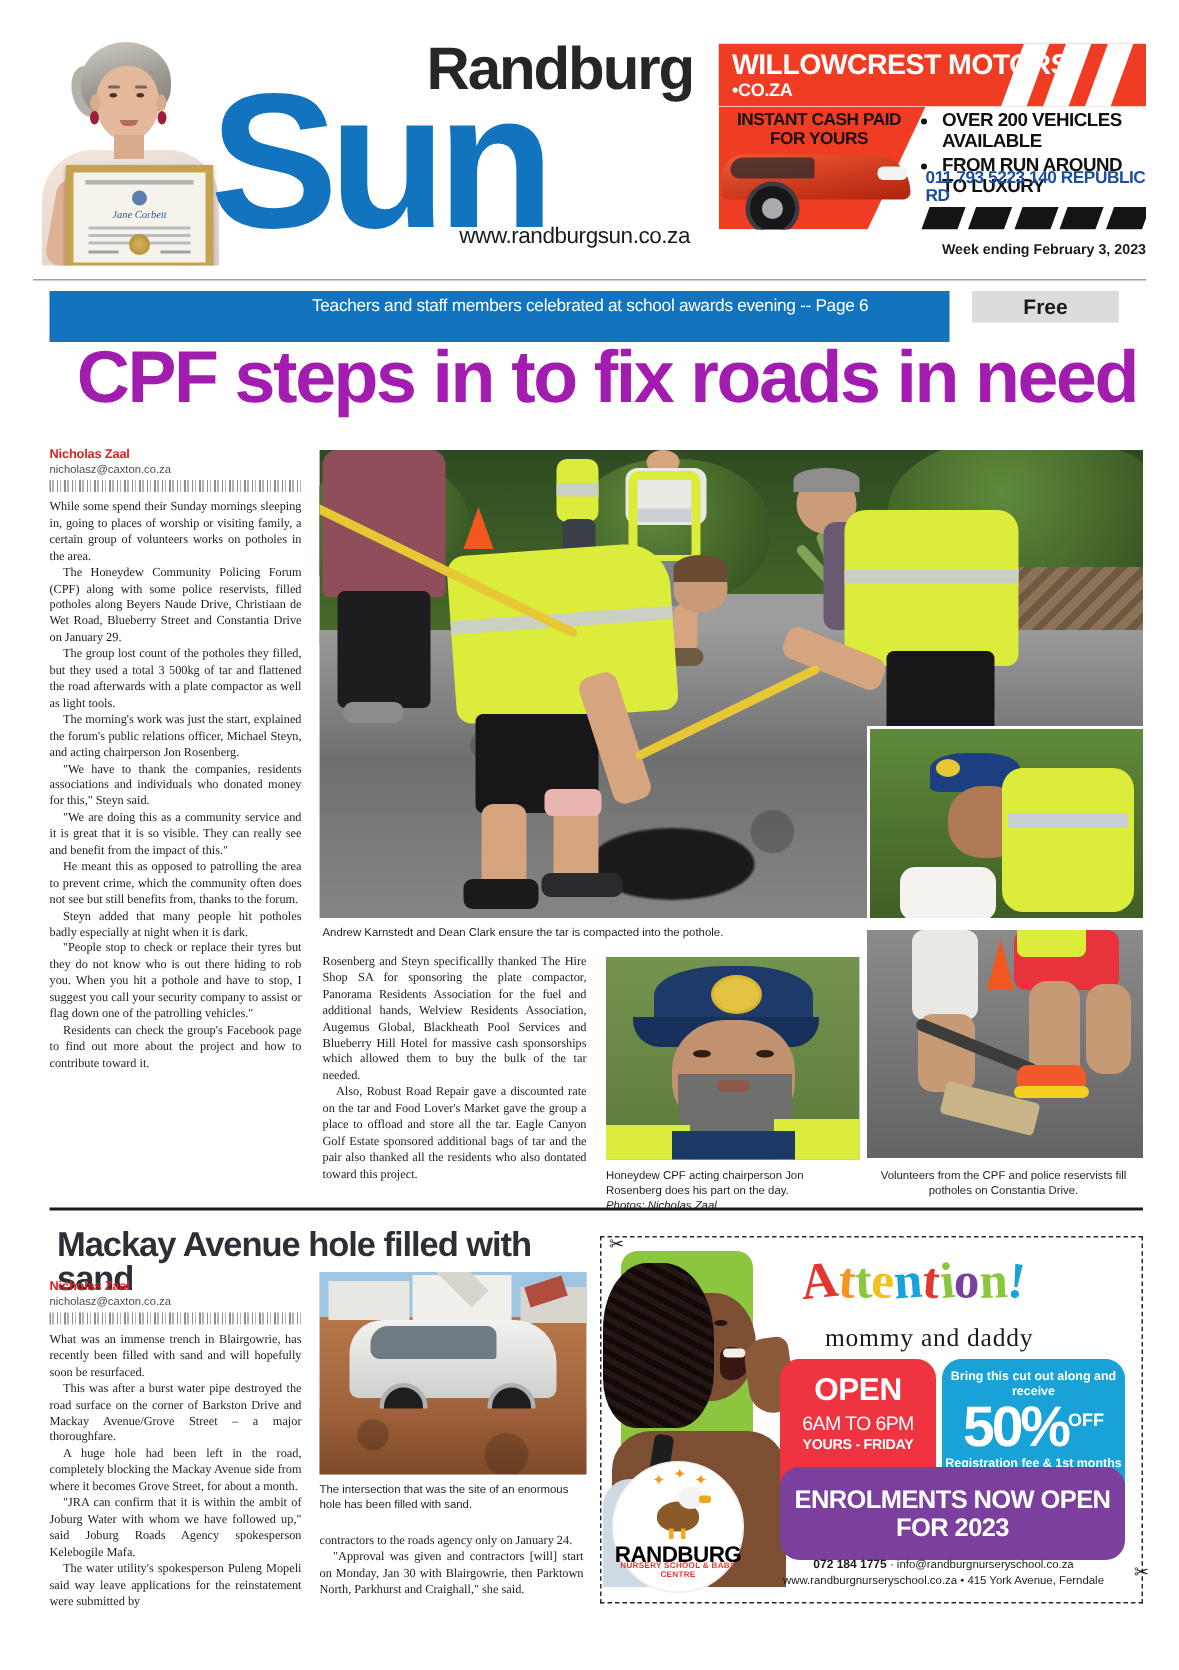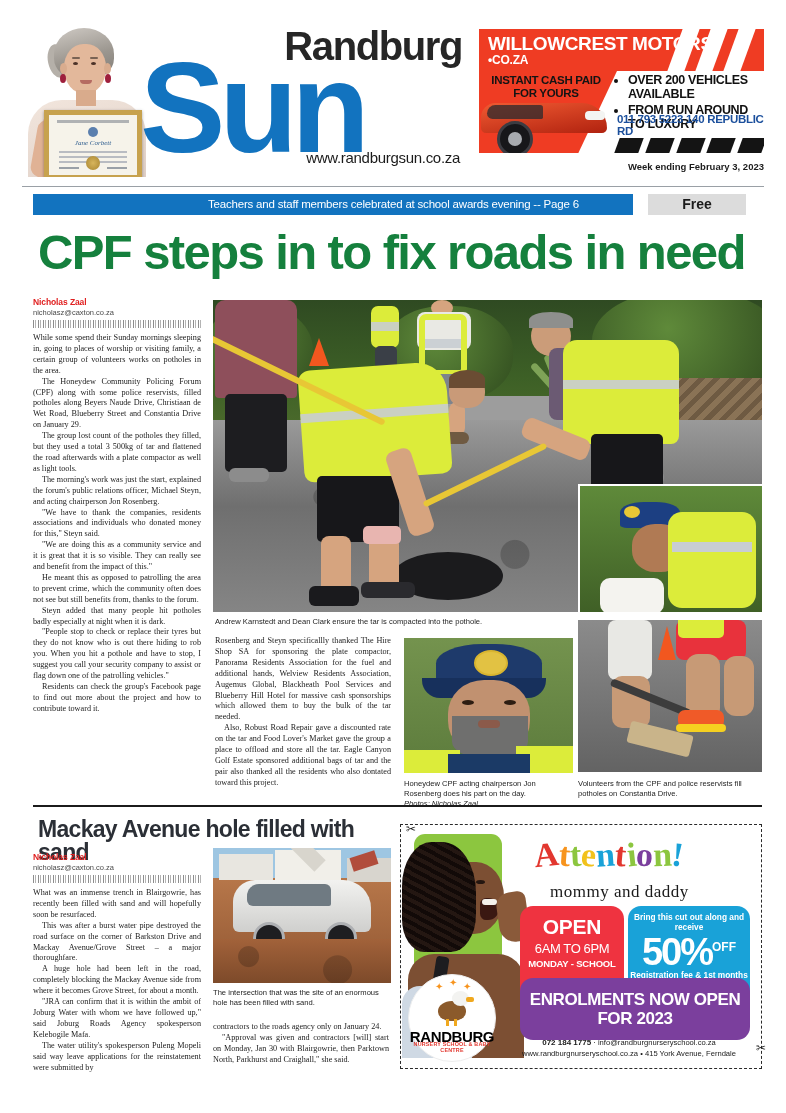--- a/index.html
+++ b/index.html
@@ -68,27 +68,27 @@
   .wc-bullets li{margin:0 0 1px 0;}
   .wc-bullets ul{margin:0;padding-left:9px;}
   .wc-phone{position:absolute;left:138px;bottom:16px;font-size:11.5px;font-weight:bold;color:#1b4f9c;letter-spacing:-.3px;}
   .wc-checks{position:absolute;left:138px;bottom:0;width:147px;height:15px;display:flex;gap:7px;}
   .wc-checks i{display:block;width:24px;height:15px;background:#141414;transform:skewX(-20deg);}
 
   .mh-weekending{position:absolute;right:22px;top:161px;font-size:9.5px;font-weight:bold;color:#1b1b1b;}
   .mh-rule{position:absolute;left:22px;top:186px;width:742px;height:1px;background:#9aa0a6;}
 
   
-  .teaser{position:absolute;left:33px;top:194px;width:600px;height:21px;background:#1273bf;}
+  .teaser{position:absolute;left:33px;top:194px;width:600px;height:34px;background:#1273bf;}
   .teaser span{position:absolute;left:175px;top:4px;font-size:11.5px;color:#fff;letter-spacing:-.2px;}
   .free-box{position:absolute;left:648px;top:194px;width:98px;height:21px;background:#dcdcdc;}
   .free-box span{display:block;text-align:center;line-height:21px;font-size:14px;font-weight:bold;color:#1b1b1b;}
 
   
-  .headline{position:absolute;left:38px;top:228px;width:720px;font-size:49px;font-weight:bold;color:#15803d;letter-spacing:-1.6px;line-height:1;font-family:"Liberation Sans",sans-serif;}
+  .headline{position:absolute;left:38px;top:228px;width:720px;font-size:49px;font-weight:bold;color:#a21caf;letter-spacing:-1.6px;line-height:1;font-family:"Liberation Sans",sans-serif;text-align:right;}
 
   .byline{position:absolute;}
   .byline .name{font-size:8.5px;font-weight:bold;color:#e02020;letter-spacing:-.1px;}
   .byline .mail{font-size:7.5px;color:#4a4a4a;margin-top:1px;}
   .byline .barcode{margin-top:3px;height:8px;width:168px;
     background:repeating-linear-gradient(90deg,#8d8d8d 0 1px,#fff 1px 2px,#b4b4b4 2px 3px,#fff 3px 5px);}
 
   .col{position:absolute;font-family:"Liberation Serif",serif;font-size:8.2px;line-height:1.33;color:#1c1c1c;text-align:justify;}
   .col p{margin:0;text-indent:9px;}
   .col p.first{text-indent:0;}
@@ -394,21 +394,21 @@
     <div style="position:absolute;left:98px;top:0;width:70px;height:40px;background:#e8323c;border-radius:8px;"></div>
     <div style="position:absolute;left:100px;top:-4px;width:46px;height:22px;background:#dcec3a;border-radius:5px;"></div>
     <div style="position:absolute;left:108px;top:34px;width:34px;height:66px;background:#c79a76;border-radius:12px;"></div>
     <div style="position:absolute;left:146px;top:36px;width:30px;height:60px;background:#c79a76;border-radius:12px;"></div>
     <div style="position:absolute;left:80px;top:6px;width:0;height:0;border-left:9px solid transparent;border-right:9px solid transparent;border-bottom:34px solid #f2571f;"></div>
     <div style="position:absolute;left:30px;top:74px;width:86px;height:8px;background:#3c3c3c;border-radius:4px;transform:rotate(22deg);"></div>
     <div style="position:absolute;left:50px;top:108px;width:64px;height:22px;background:#c9b48a;border-radius:3px;transform:rotate(14deg);"></div>
     <div style="position:absolute;left:100px;top:90px;width:46px;height:18px;background:#f05a28;border-radius:7px;"></div>
     <div style="position:absolute;left:98px;top:104px;width:50px;height:8px;background:#f5d020;border-radius:4px;"></div>
   </div>
-  <div class="cap" style="left:578px;top:779px;width:182px;">Volunteers from the CPF and police reservists fill potholes on Constantia Drive.</div>
+  <div class="cap" style="left:578px;top:779px;width:182px;text-align:center;">Volunteers from the CPF and police reservists fill potholes on Constantia Drive.</div>
 
   <div class="hr-thick" style="left:33px;top:805px;width:729px;height:1.5px;"></div>
 
   <div class="headline2">Mackay Avenue hole filled with sand</div>
 
   <div class="byline" style="left:33px;top:852px;">
     <div class="name">Nicholas Zaal</div>
     <div class="mail">nicholasz@caxton.co.za</div>
     <div class="barcode"></div>
   </div>
@@ -462,21 +462,21 @@
       <div class="k-tooth"></div>
       <div class="k-hand"></div>
     </div>
 
     <div class="ns-attention"><span style="color: rgb(226, 55, 47); display: inline-block; transform: rotate(-6deg);">A</span><span style="color: rgb(247, 148, 30); display: inline-block; transform: rotate(4deg);">t</span><span style="color: rgb(140, 198, 63); display: inline-block; transform: rotate(-3deg);">t</span><span style="color: rgb(242, 194, 28); display: inline-block; transform: rotate(6deg);">e</span><span style="color: rgb(25, 162, 216); display: inline-block; transform: rotate(-4deg);">n</span><span style="color: rgb(226, 55, 47); display: inline-block; transform: rotate(5deg);">t</span><span style="color: rgb(140, 198, 63); display: inline-block; transform: rotate(-6deg);">i</span><span style="color: rgb(123, 63, 157); display: inline-block; transform: rotate(3deg);">o</span><span style="color: rgb(140, 198, 63); display: inline-block; transform: rotate(-2deg);">n</span><span style="color: rgb(25, 162, 216); display: inline-block; transform: rotate(8deg);">!</span></div>
     <div class="ns-mommy">mommy  and  daddy</div>
 
     <div class="ns-open">
       <div class="t1">OPEN</div>
       <div class="t2">6AM TO 6PM</div>
-      <div class="t3">MONDAY - SCHOOL</div>
+      <div class="t3">YOURS - FRIDAY</div>
       <div class="t4">4 MONTHS TO GRADE R</div>
     </div>
 
     <div class="ns-cut">
       <div class="c1">Bring this cut out along and receive</div>
       <div class="c2"><span>50%</span><sup>OFF</sup></div>
       <div class="c3">Registration fee &amp; 1st months school fees</div>
       <div class="c4">( Only for new enrolments )</div>
       <div class="c4">Valid until end Feb 2023</div>
     </div>

